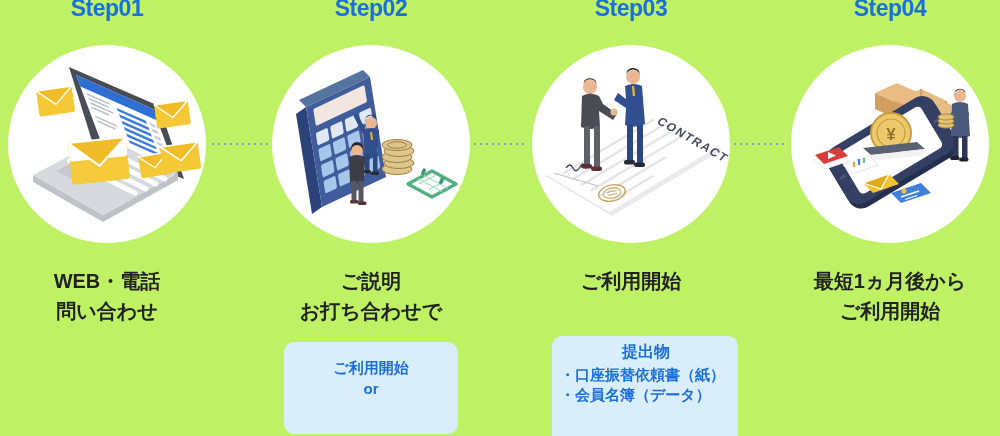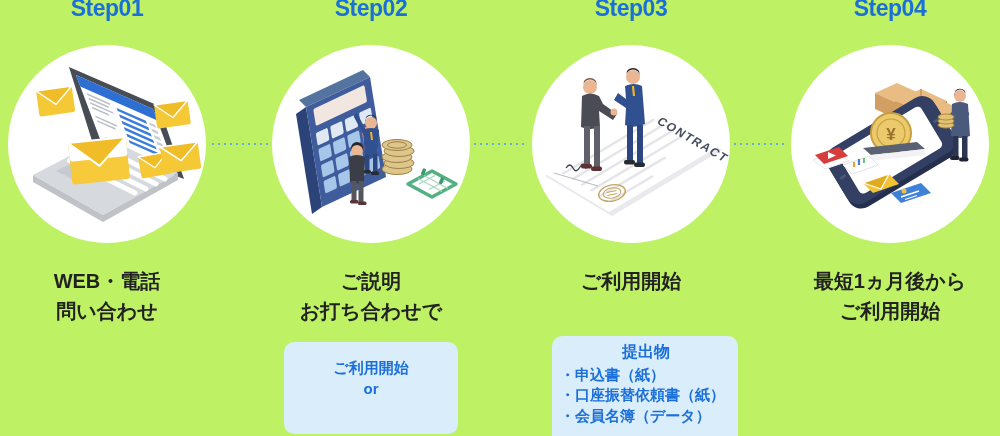--- a/index.html
+++ b/index.html
@@ -257,21 +257,20 @@
           <rect x="102" y="117.5" width="11" height="4.5" rx="2" fill="#262b33"></rect>
           <circle cx="82" cy="67" r="3.5" fill="#ebb793"></circle>
         </g>
       </svg>
     </div>
     <div class="step-label">
       <div>ご利用開始</div>
     </div>
     <div class="note-box list">
       <div class="note-title">提出物</div>
-      <div>・申込書（紙）</div>
       <div>・口座振替依頼書（紙）</div>
       <div>・会員名簿（データ）</div>
     </div>
   </section>
 
   <section class="step-col c4">
     <h2 class="step-title">Step04</h2>
     <div class="circle">
       <svg viewBox="0 0 198 198">
         <g>

